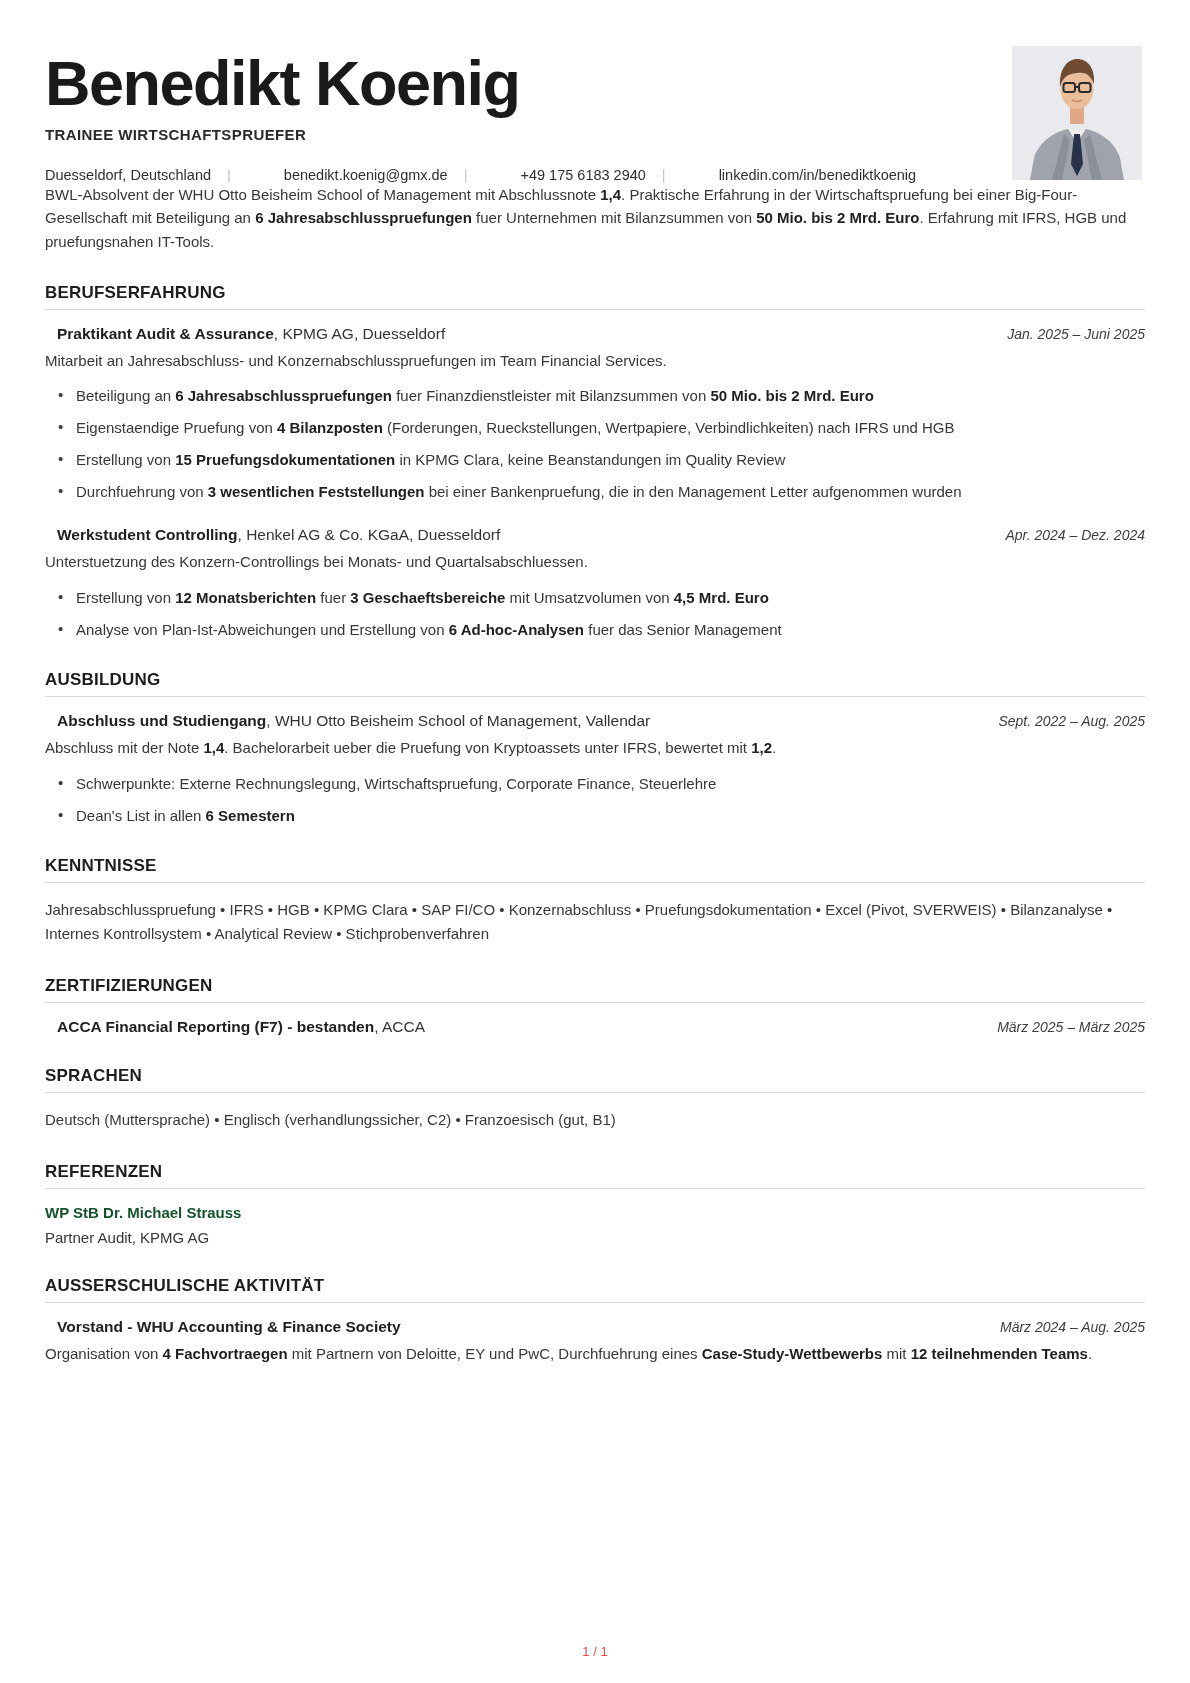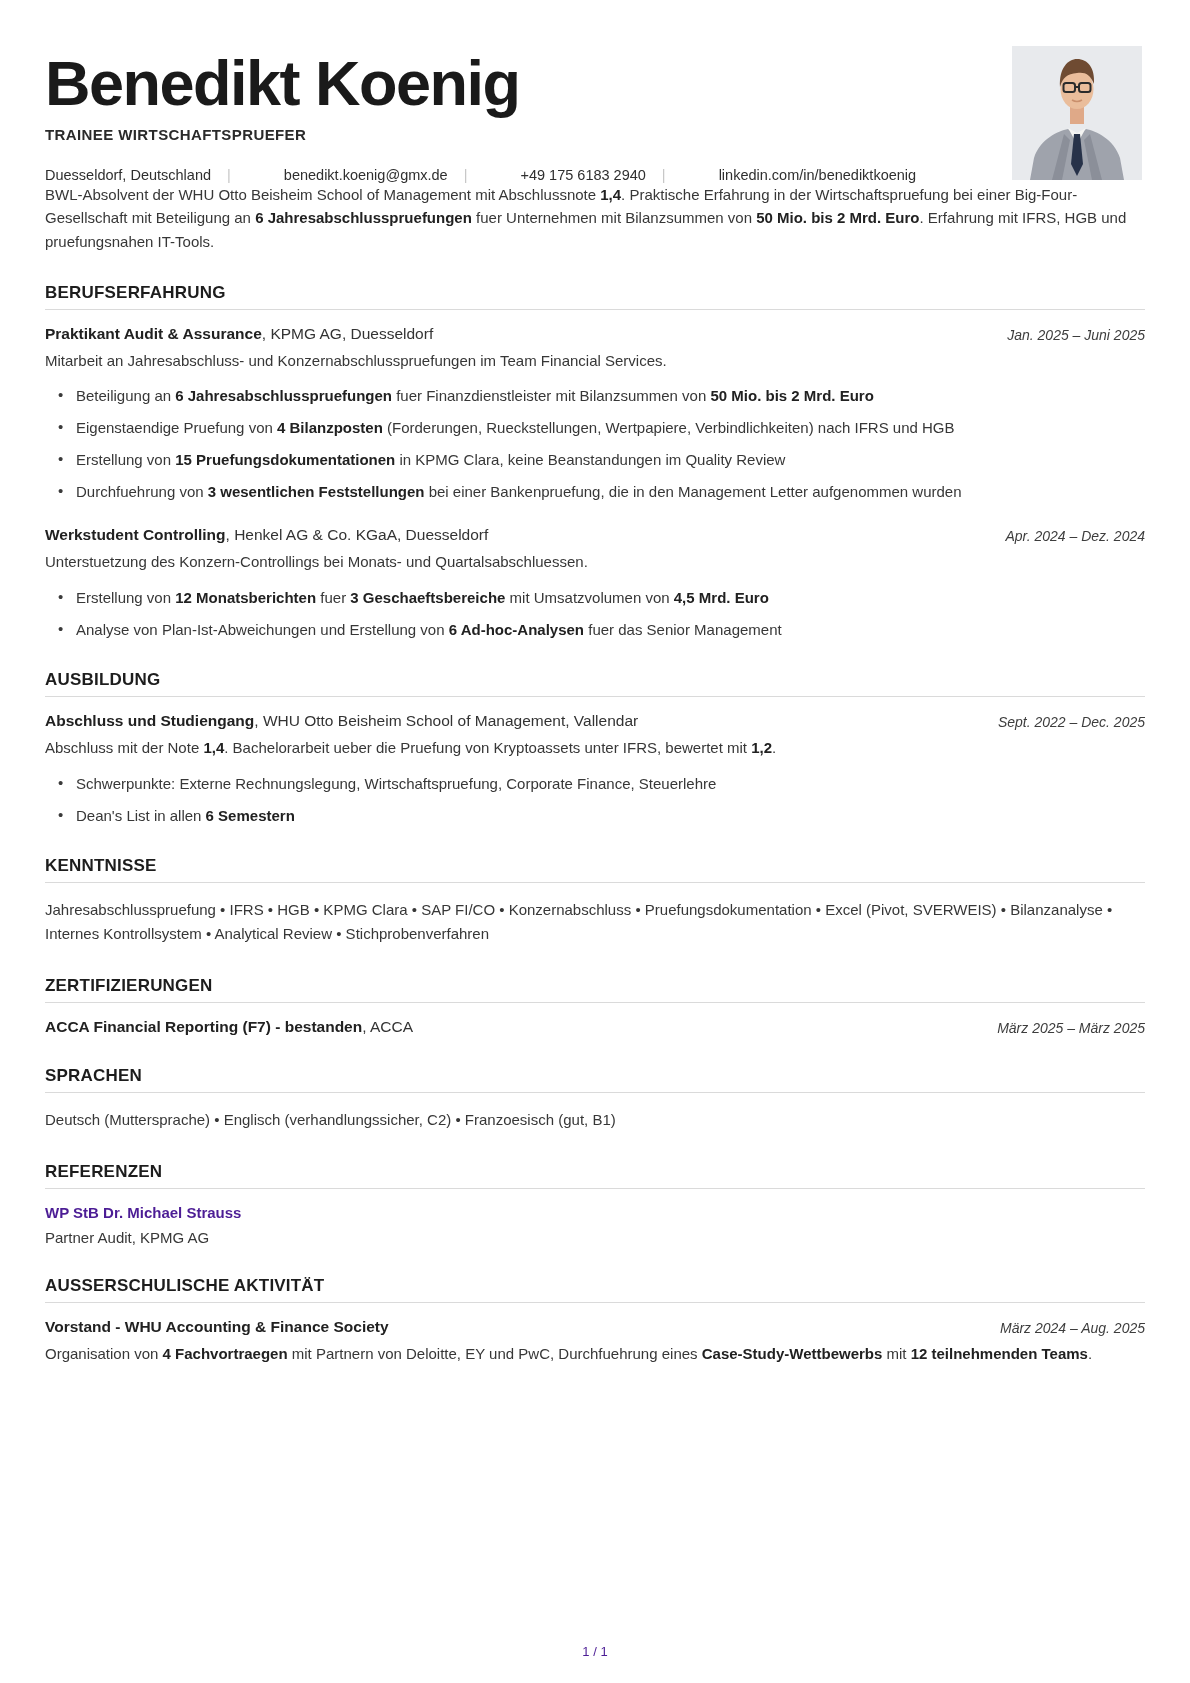--- a/index.html
+++ b/index.html
@@ -66,21 +66,21 @@
   .section-heading {
     font-size: 17px;
     font-weight: 700;
     color: #1d1d1d;
     letter-spacing: 0.2px;
     padding-bottom: 6px;
     border-bottom: 1px solid #dadada;
   }
   .section-body { padding-top: 15px; }
   .entry + .entry { margin-top: 24px; }
-  .entry-head { display: flex; justify-content: space-between; align-items: flex-end; }
+  .entry-head { display: flex; justify-content: space-between; align-items: center; margin-left: 12px; }
   .entry-title { font-size: 15.5px; color: #333333; }
   .entry-date {
     font-size: 14px;
     font-style: italic;
     color: #3d3d3d;
     white-space: nowrap;
     margin-left: 20px;
     flex-shrink: 0;
   }
   .entry-desc { margin-top: 7px; font-size: 15px; color: #373737; line-height: 1.5; }
@@ -94,30 +94,30 @@
   }
   .bullets li + li { margin-top: 10px; }
   .bullets li::before {
     content: "\2022";
     position: absolute;
     left: 13px;
     top: -1px;
     color: #3a3a3a;
   }
   .inline-list { font-size: 15px; color: #373737; line-height: 1.6; }
-  .ref-name { font-size: 15px; font-weight: 700; color: #4c1d95; }
+  .ref-name { font-size: 15px; font-weight: 700; color: #14532d; }
   .ref-line { margin-top: 8px; font-size: 15px; color: #373737; }
   .footer {
     position: absolute;
     bottom: 24px;
     left: 0;
     width: 100%;
     text-align: center;
     font-size: 13px;
-    color: #4c1d95;
+    color: #ef4444;
   }
 </style>
 </head>
 <body>
 
 <div class="page">
 
   <header>
     <h1 class="name">Benedikt Koenig</h1>
     <div class="role-title">TRAINEE WIRTSCHAFTSPRUEFER</div>
@@ -181,21 +181,21 @@
 
     </div>
   </section>
 
   <section class="section">
     <h2 class="section-heading">AUSBILDUNG</h2>
     <div class="section-body">
       <div class="entry">
         <div class="entry-head">
           <div class="entry-title"><span class="t-bold">Abschluss und Studiengang</span><span>, WHU Otto Beisheim School of Management, Vallendar</span></div>
-          <div class="entry-date">Sept. 2022 – Dec. 2025</div>
+          <div class="entry-date">Sept. 2022 – Aug. 2025</div>
         </div>
         <p class="entry-desc"><span>Abschluss mit der Note </span><b>1,4</b><span>. Bachelorarbeit ueber die Pruefung von Kryptoassets unter IFRS, bewertet mit </span><b>1,2</b><span>.</span></p>
         <ul class="bullets">
           <li><span>Schwerpunkte: Externe Rechnungslegung, Wirtschaftspruefung, Corporate Finance, Steuerlehre</span></li>
           <li><span>Dean's List in allen </span><b>6 Semestern</b></li>
         </ul>
       </div>
     </div>
   </section>
 

